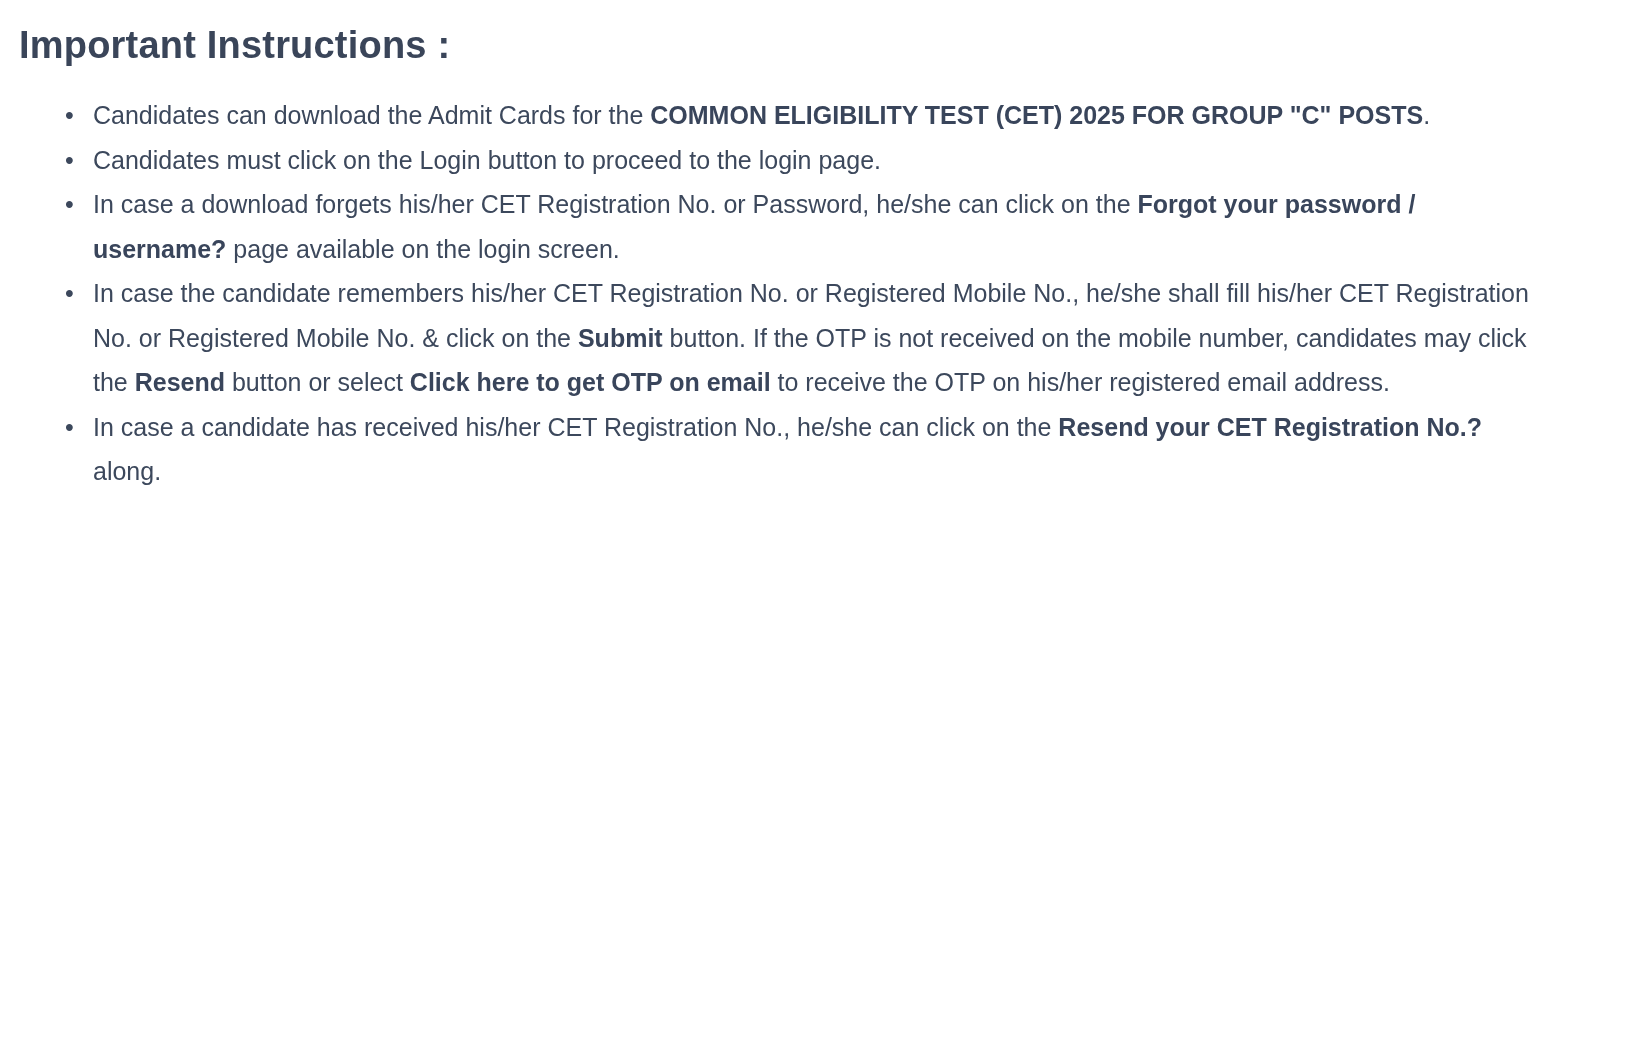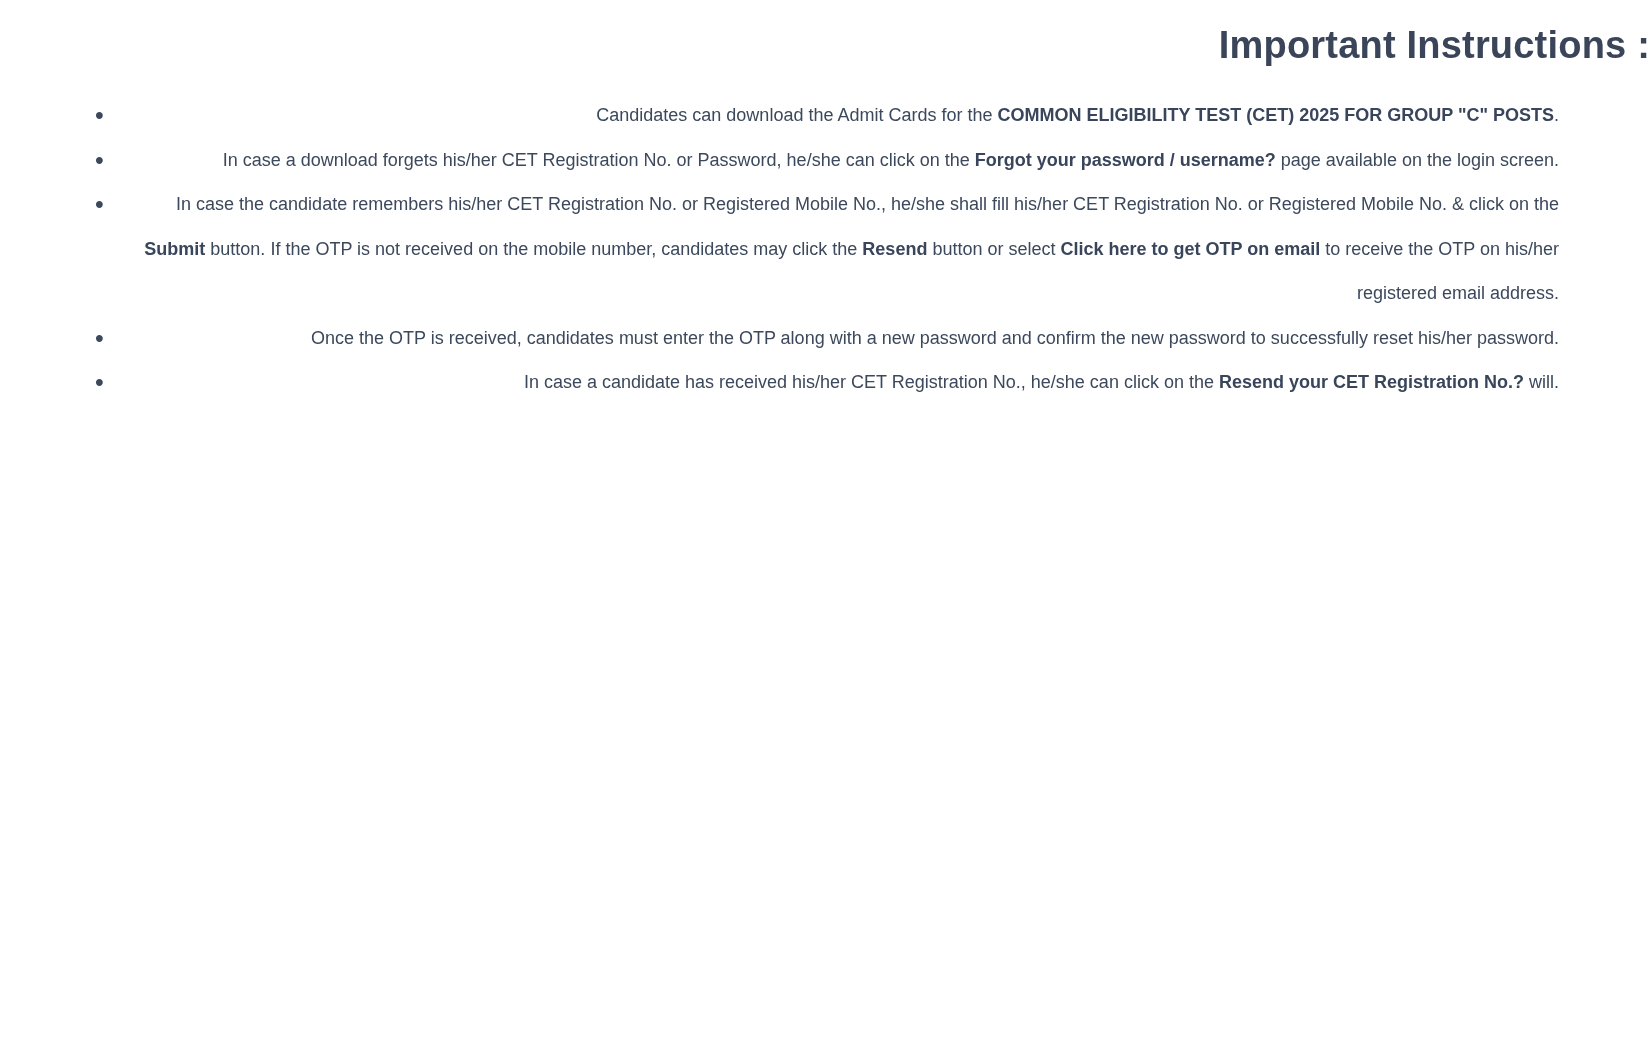--- a/index.html
+++ b/index.html
@@ -6,44 +6,42 @@
   html, body {
     margin: 0;
     padding: 0;
     background: #ffffff;
     width: 1650px;
     height: 1060px;
     overflow: hidden;
     font-family: "Liberation Sans", sans-serif;
   }
   .page {
-    padding: 24px 0 0 31px;
+    padding: 24px 0 0 19px;
     color: #3c485c;
-    text-align: right;
   }
   h1.page-title {
     margin: 0 0 26px 0;
     font-size: 38px;
     font-weight: 700;
     letter-spacing: 0.2px;
     color: #3a4559;
   }
   ul.instructions {
     margin: 0;
     padding: 0 0 0 74px;
     list-style: none;
     width: 1528px;
   }
   ul.instructions li {
     position: relative;
-    font-size: 18px;
+    font-size: 25px;
     line-height: 44.5px;
     font-weight: 400;
     color: #3c485c;
-    margin-left: 18px;
   }
   ul.instructions li::before {
     content: "\2022";
     position: absolute;
     left: -28px;
     top: 0;
     font-size: 25px;
     line-height: 44.5px;
     color: #3c485c;
   }
@@ -52,18 +50,18 @@
     color: #39455b;
   }
 </style>
 </head>
 <body>
 
 <main class="page">
   <h1 class="page-title">Important Instructions :</h1>
   <ul class="instructions" id="instructions-list">
       <li><span>Candidates can download the Admit Cards for the </span><strong>COMMON ELIGIBILITY TEST (CET) 2025 FOR GROUP "C" POSTS</strong><span>.</span></li>
+      <li><span>Candidates must click on the Login button to proceed to the login page.</span></li>
       <li><span>In case a download forgets his/her CET Registration No. or Password, he/she can click on the </span><strong>Forgot your password / username?</strong><span> page available on the login screen.</span></li>
       <li><span>In case the candidate remembers his/her CET Registration No. or Registered Mobile No., he/she shall fill his/her CET Registration No. or Registered Mobile No. &amp; click on the </span><strong>Submit</strong><span> button. If the OTP is not received on the mobile number, candidates may click the </span><strong>Resend</strong><span> button or select </span><strong>Click here to get OTP on email</strong><span> to receive the OTP on his/her registered email address.</span></li>
-      <li><span>Once the OTP is received, candidates must enter the OTP along with a new password and confirm the new password to successfully reset his/her password.</span></li>
-      <li><span>In case a candidate has received his/her CET Registration No., he/she can click on the </span><strong>Resend your CET Registration No.?</strong><span> will.</span></li>
+      <li><span>In case a candidate has received his/her CET Registration No., he/she can click on the </span><strong>Resend your CET Registration No.?</strong><span> along.</span></li>
     </ul>
 </main>
 
 </body></html>

